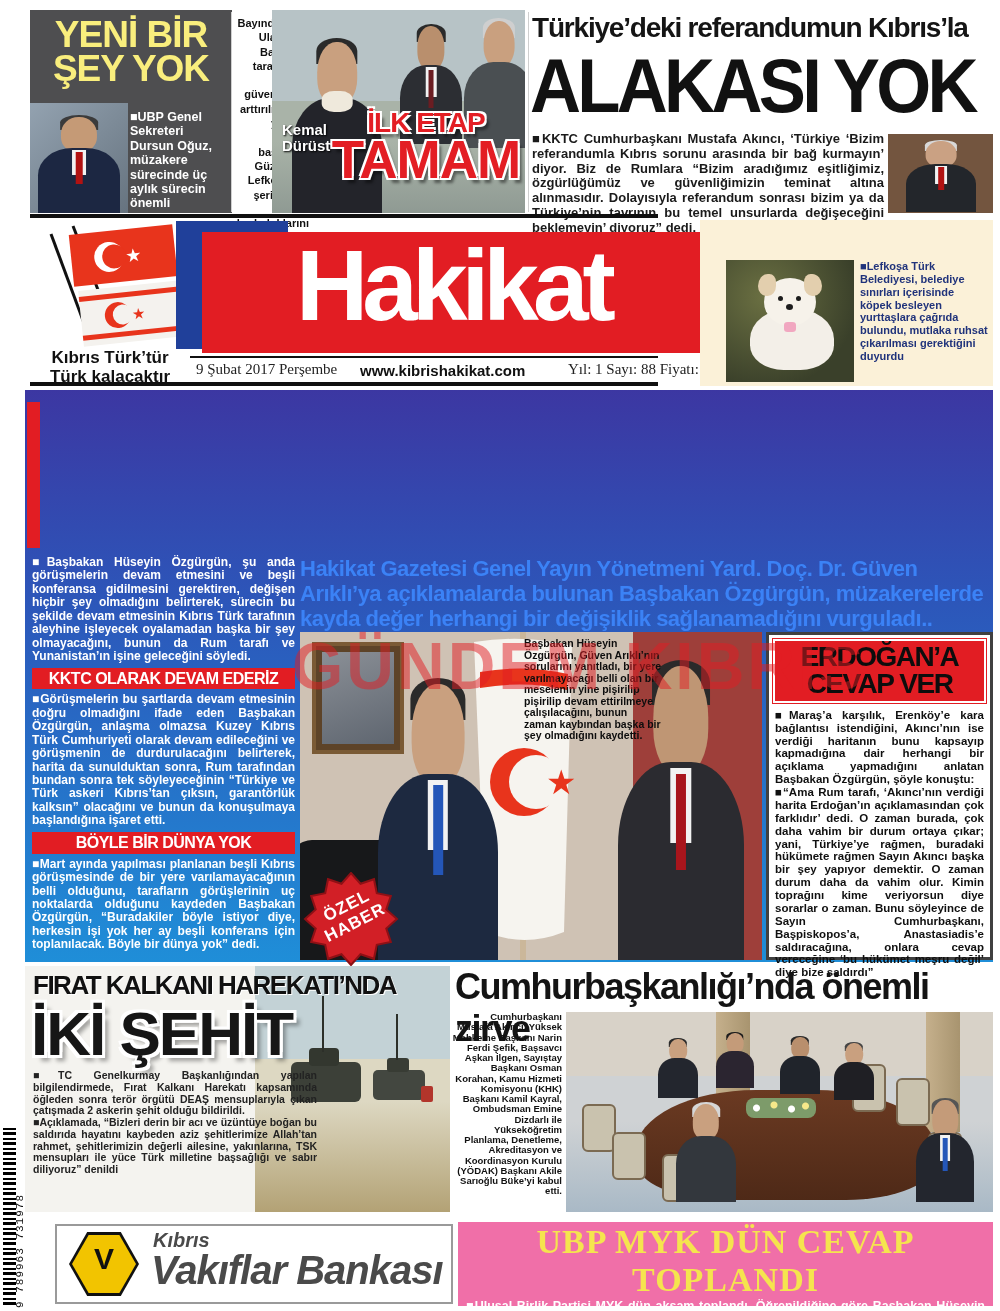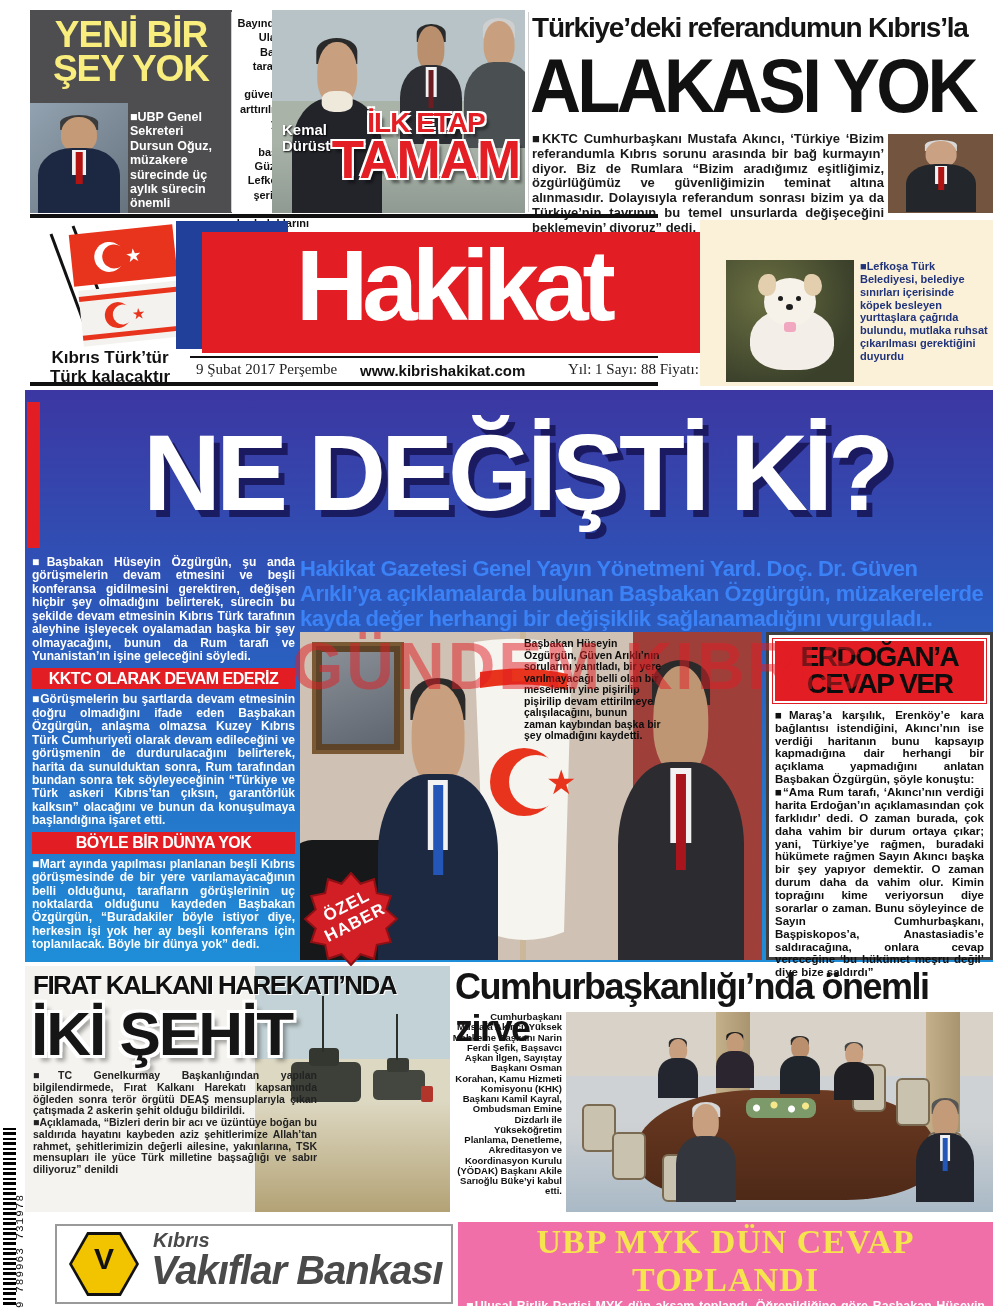--- a/index.html
+++ b/index.html
@@ -235,21 +235,20 @@
       <div class="abs" style="left:52px;top:36px;width:5px;height:5px;background:#1c1c1c;border-radius:50%;"></div>
       <div class="abs" style="left:70px;top:36px;width:5px;height:5px;background:#1c1c1c;border-radius:50%;"></div>
       <div class="abs" style="left:60px;top:44px;width:7px;height:6px;background:#1c1c1c;border-radius:50%;"></div>
       <div class="abs" style="left:58px;top:62px;width:12px;height:10px;background:#f1a7c0;border-radius:30%;"></div>
     </div>
     <div class="abs dog-body">■Lefkoşa Türk Belediyesi, belediye sınırları içerisinde köpek besleyen yurttaşlara çağrıda bulundu, mutlaka ruhsat çıkarılması gerektiğini duyurdu</div>
   </div>
 
   <div class="abs bluebox"></div>
   <div class="abs redbar"></div>
-  <div class="abs mainhead">NE DEĞİŞTİ Kİ?</div>
   <div class="abs subhead">Hakikat Gazetesi Genel Yayın Yönetmeni Yard. Doç. Dr. Güven Arıklı’ya açıklamalarda bulunan Başbakan Özgürgün, müzakerelerde kayda değer herhangi bir değişiklik sağlanamadığını vurguladı..</div>
 
   <div class="abs col1 just">
     <div>■Başbakan Hüseyin Özgürgün, şu anda görüşmelerin devam etmesini ve beşli konferansa gidilmesini gerektiren, değişen hiçbir şey olmadığını belirterek, sürecin bu şekilde devam etmesinin Kıbrıs Türk tarafının aleyhine işleyecek oyalamadan başka bir şey olmayacağını, bunun da Rum tarafı ve Yunanistan’ın işine geleceğini söyledi.</div>
     <div class="crosshead">KKTC OLARAK DEVAM EDERİZ</div>
     <div>■Görüşmelerin bu şartlarda devam etmesinin doğru olmadığını ifade eden Başbakan Özgürgün, anlaşma olmazsa Kuzey Kıbrıs Türk Cumhuriyeti olarak devam edileceğini ve görüşmenin de durdurulacağını belirterek, harita da sunulduktan sonra, Rum tarafından bundan sonra tek söyleyeceğinin “Türkiye ve Türk askeri Kıbrıs’tan çıksın, garantörlük kalksın” olacağını ve bunun da konuşulmaya başlandığına işaret etti.</div>
     <div class="crosshead">BÖYLE BİR DÜNYA YOK</div>
     <div>■Mart ayında yapılması planlanan beşli Kıbrıs görüşmesinde de bir yere varılamayacağının belli olduğunu, tarafların görüşlerinin uç noktalarda olduğunu kaydeden Başbakan Özgürgün, “Buradakiler böyle istiyor diye, herkesin işi yok her ay beşli konferans için toplanılacak.  Böyle bir dünya yok” dedi.</div>
   </div>
 

